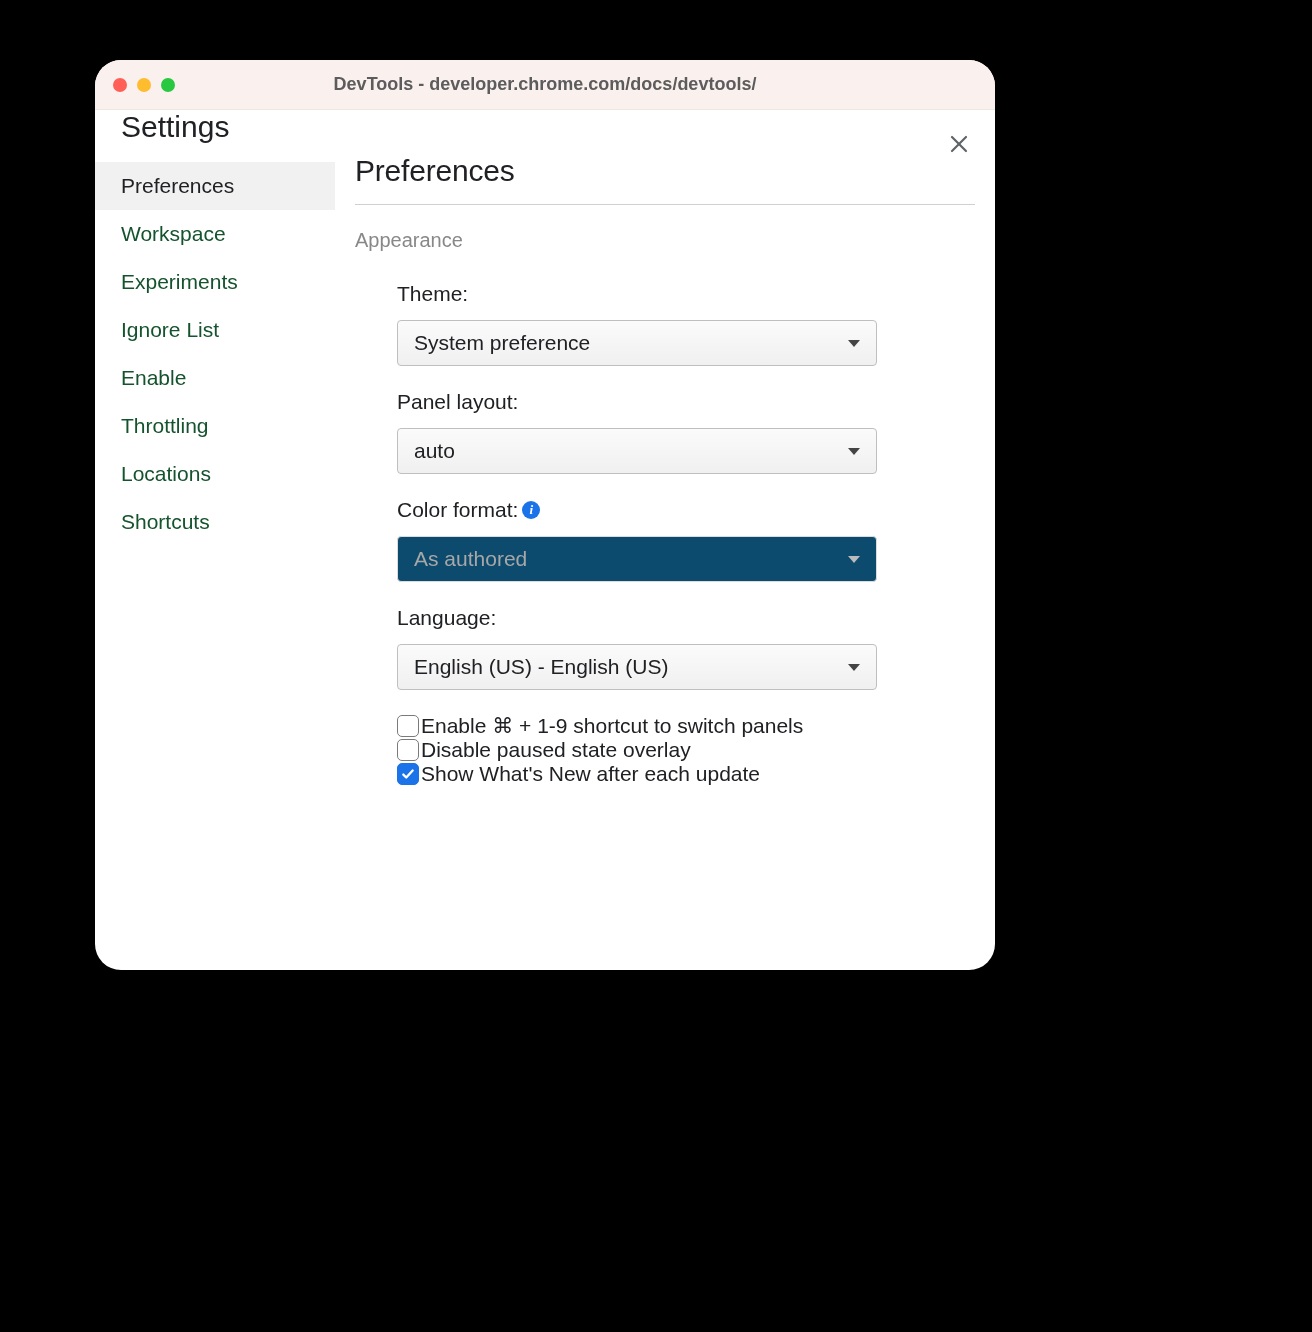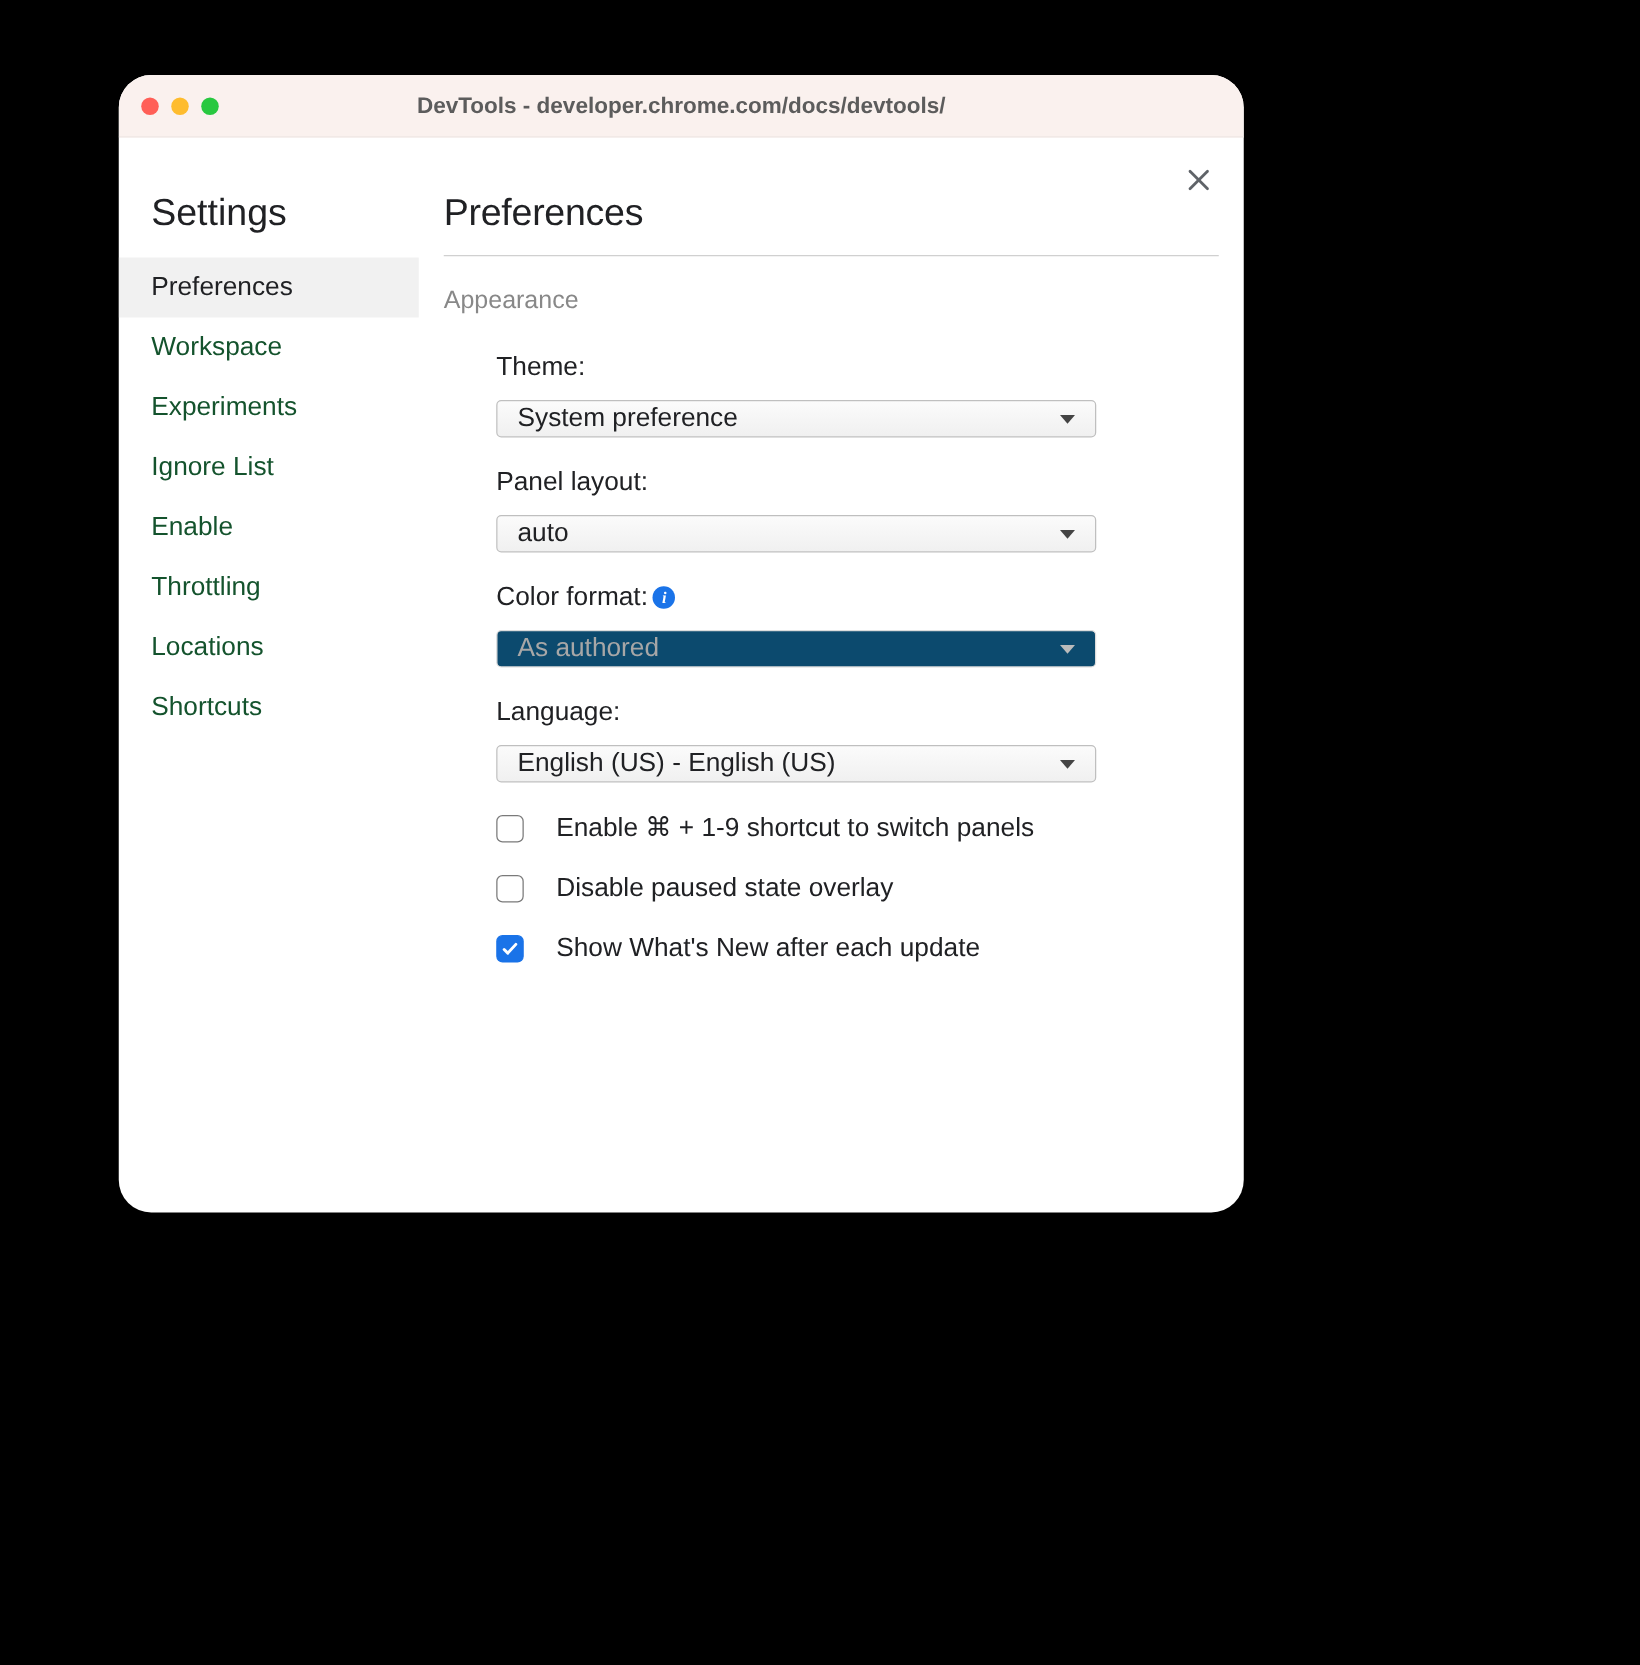--- a/index.html
+++ b/index.html
@@ -44,21 +44,20 @@
   .close-x {
     position:absolute;
     top:22px; right:24px;
     width:24px; height:24px;
     cursor:pointer;
     color:#5f6368;
   }
   .close-x svg { width:100%; height:100%; }
   .sidebar {
     width: 240px;
-    padding-top: 44px;
   }
   .sidebar h1 {
     font-size: 30px;
     font-weight: 500;
     color:#202124;
     padding-left: 26px;
     margin-bottom: 18px;
   }
   .nav-item {
     position:relative;
@@ -108,21 +107,21 @@
     background:#1a73e8;
     color:#fff;
     align-items:center; justify-content:center;
     font-size:13px; font-weight:700;
     font-family: Georgia, serif;
     font-style: italic;
   }
   .select {
     margin-top: 14px;
     width: 480px;
-    height: 30px;
+    height: 46px;
     border: 1px solid #bfbfbf;
     border-radius: 4px;
     background: linear-gradient(#fbfbfb,#f0f0f0);
     display:flex;
     align-items:center;
     justify-content: space-between;
     padding: 0 16px;
     font-size: 21px;
     color:#202124;
     cursor: pointer;
@@ -137,22 +136,21 @@
     width:0; height:0;
     border-left:6px solid transparent;
     border-right:6px solid transparent;
     border-top:7px solid #444;
   }
   .select.disabled .caret { border-top-color:#bbb; }
   .checkbox-row {
     padding-left: 42px;
     display:flex;
     align-items:center;
-    gap:26px;
-    margin-top: 24px;
+    gap:2px;
     font-size:21px;
     color:#202124;
     cursor:pointer;
   }
   .cb {
     width:22px; height:22px;
     border:1.5px solid #7a7a7a;
     border-radius:5px;
     background:#fff;
     display:flex; align-items:center; justify-content:center;

